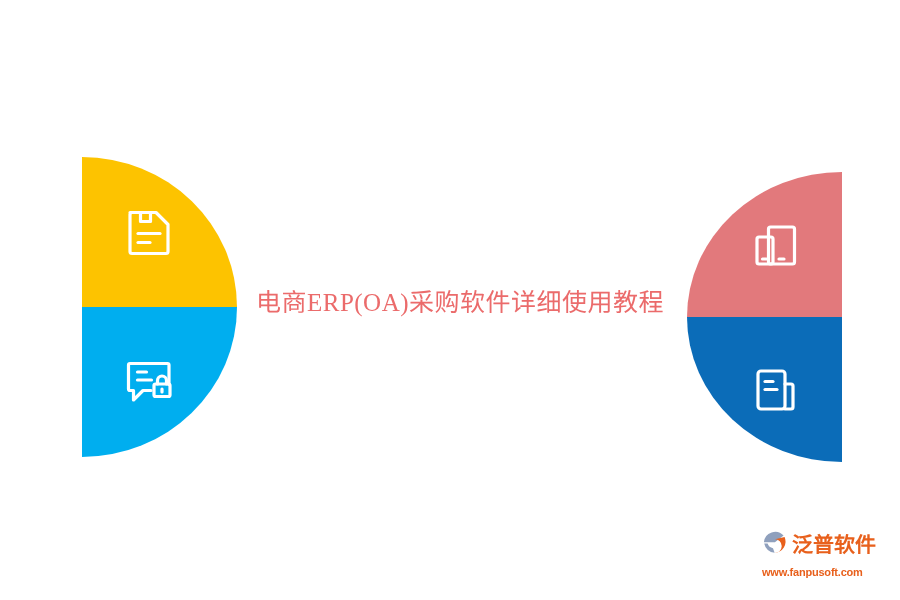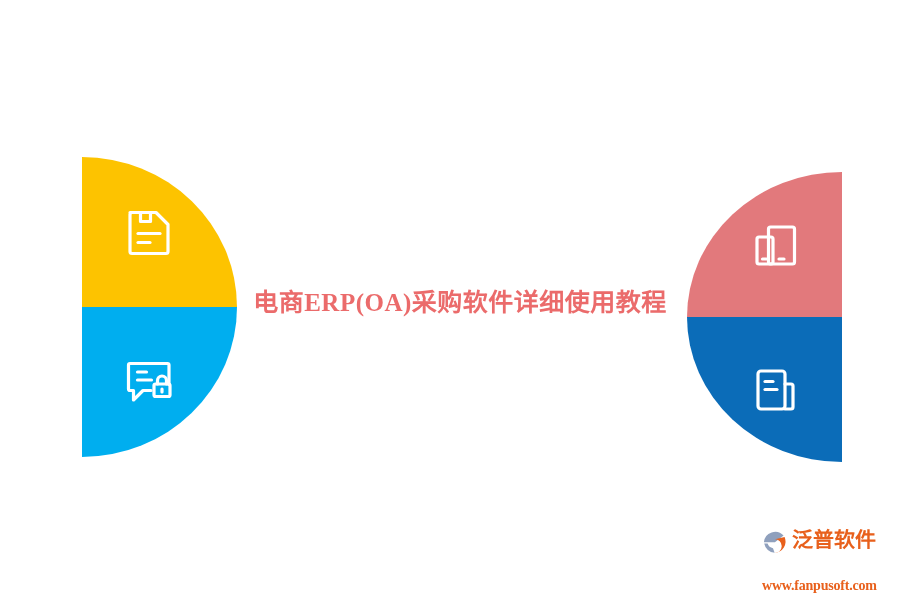--- a/index.html
+++ b/index.html
@@ -65,55 +65,55 @@
   
   #headline {
     position: absolute;
     left: 240px;
     top: 286px;
     width: 440px;
     text-align: center;
     line-height: 1.32;
     letter-spacing: 0.5px;
     font-size: 25px;
-    font-weight: 700;
+    font-weight: 400;
     white-space: nowrap;
   }
   #headline .ln { display: block; }
 
   
   #watermark {
     position: absolute;
     left: 762px;
     top: 530px;
     width: 130px;
     height: 56px;
   }
   #watermark .brand-row {
     display: flex;
-    align-items: flex-start;
+    align-items: center;
     gap: 4px;
     height: 30px;
   }
   #watermark .mark { flex: 0 0 auto; }
   #watermark .brand-name {
     font-family: "DejaVu Sans", "Liberation Sans", sans-serif;
     font-size: 21px;
     font-weight: bold;
     color: #E8601C;
     line-height: 1;
     white-space: nowrap;
   }
   #watermark .brand-url {
-    font-family: Liberation Serif, serif;
-    font-size: 14px;
+    font-family: Liberation Sans, sans-serif;
+    font-size: 11px;
     font-weight: bold;
     color: #E8601C;
     letter-spacing: -0.2px;
-    margin-top: 18px;
+    margin-top: 6px;
     white-space: nowrap;
   }
 </style>
 </head>
 <body>
 
 <div id="stage">
 
   <div class="petal-group left">
 

